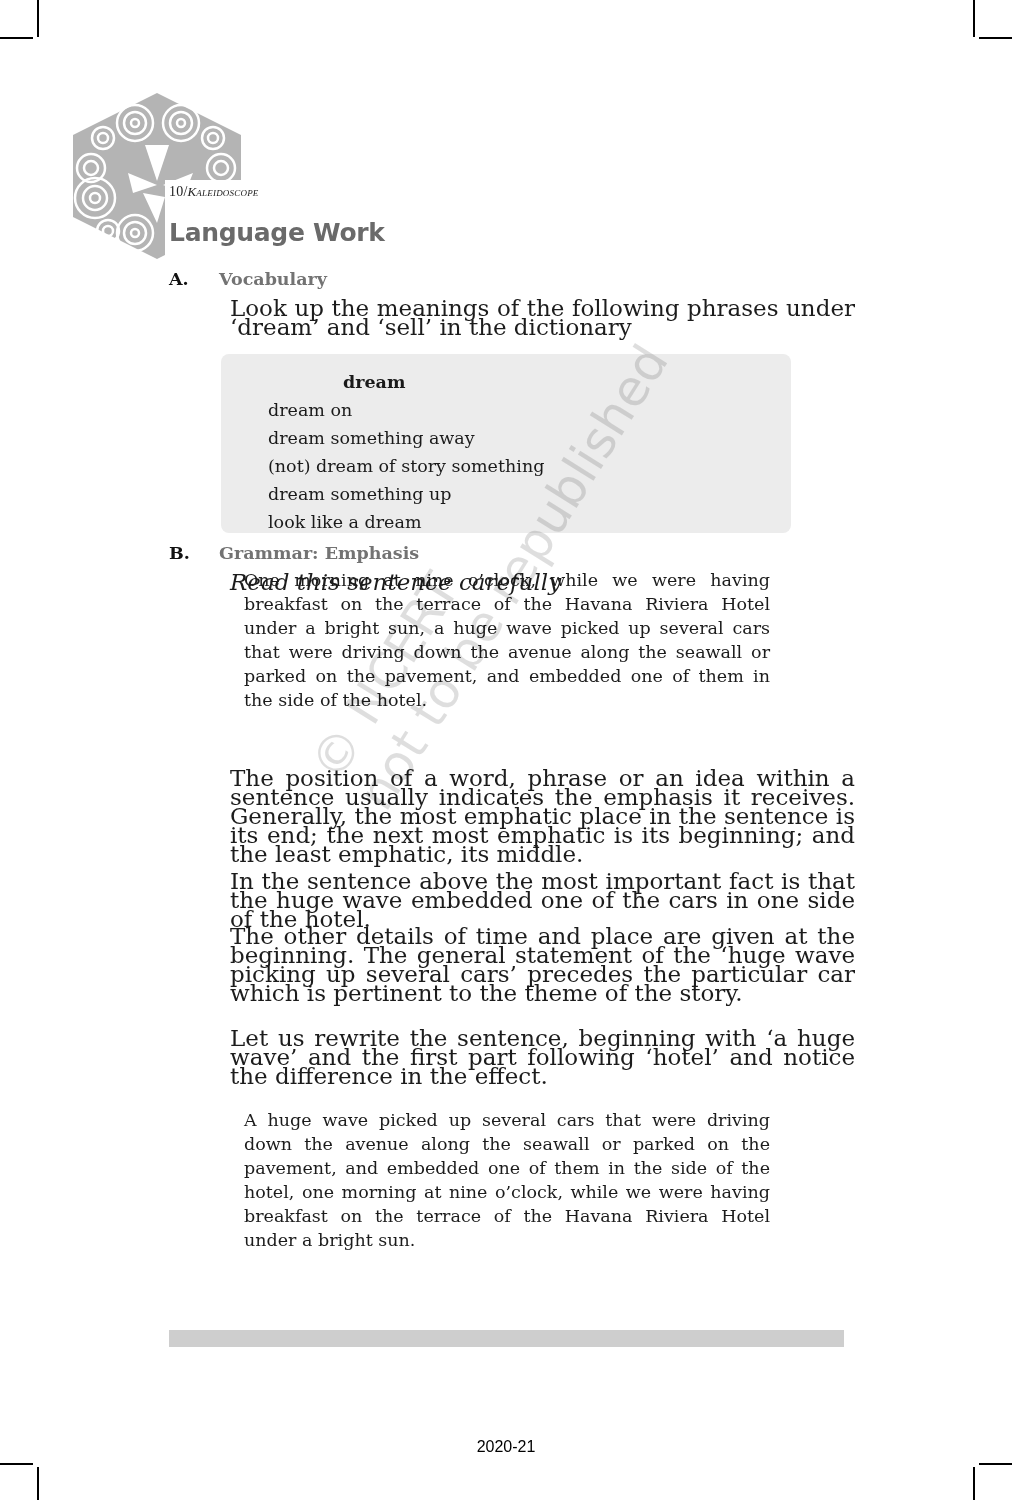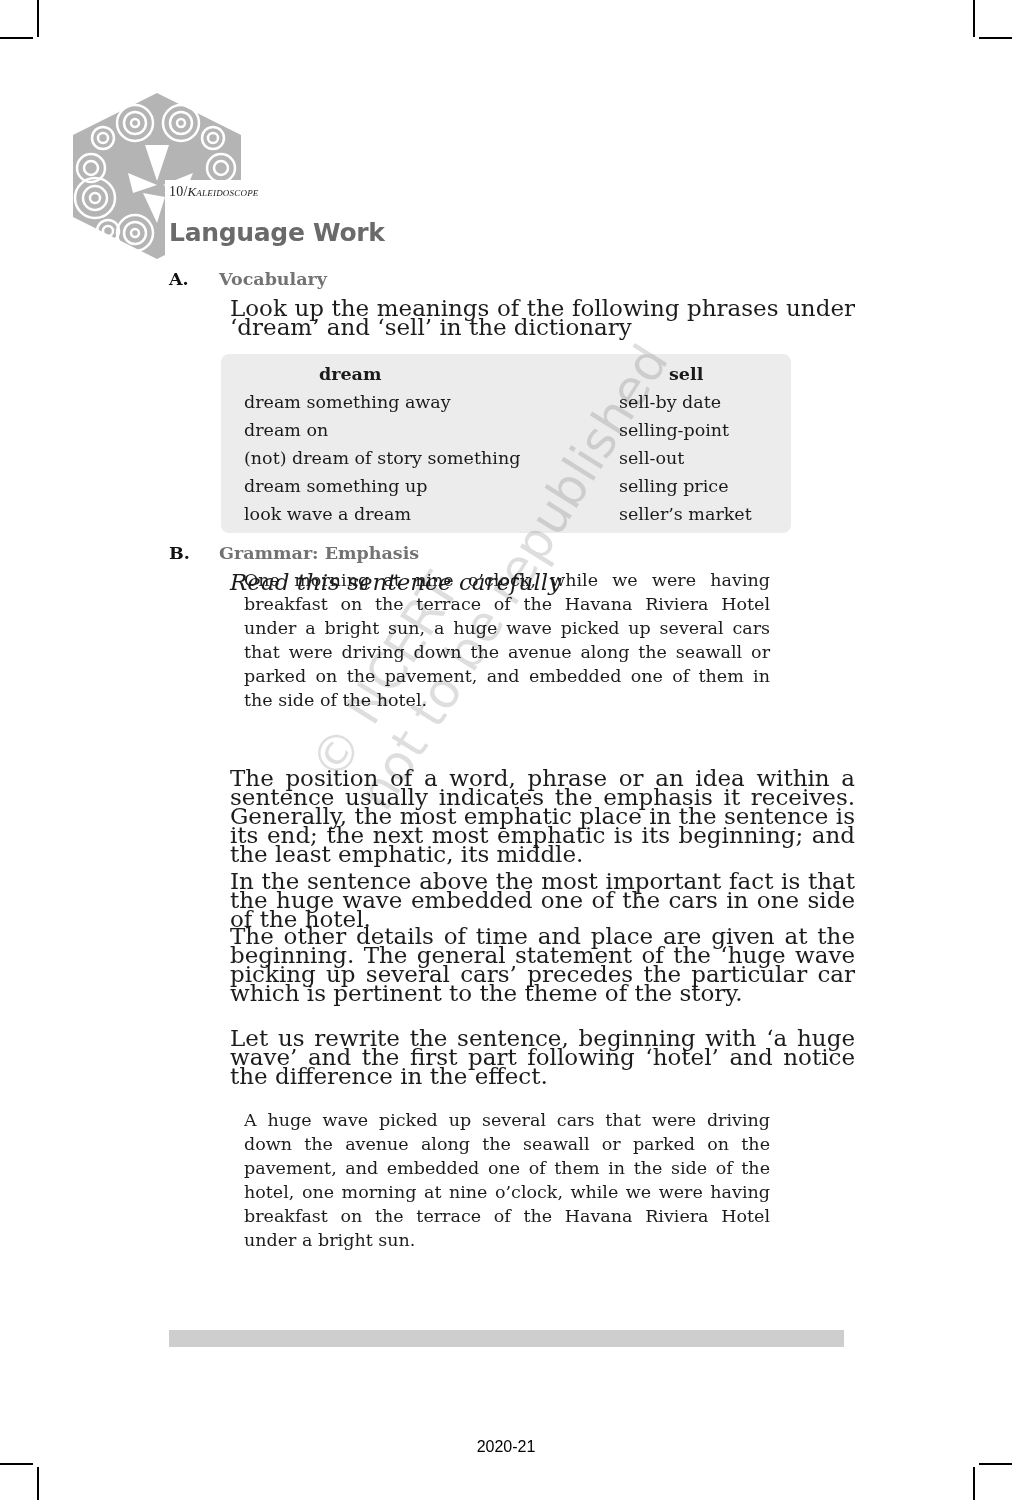--- a/index.html
+++ b/index.html
@@ -15,21 +15,21 @@
                    font-weight: bold; font-size: 25px; color: #6a6a6a; letter-spacing: -0.3px; }
   .sec-label { position: absolute; left: 169px; font-weight: bold; font-size: 17.5px; color: #111; }
   .sec-heading { position: absolute; left: 219px; font-weight: bold; font-size: 17.5px; color: #737373; }
   .para { position: absolute; left: 230px; width: 625px; font-size: 23px; line-height: 19px;
           text-align: justify; color: #1c1c1c; }
   .para.italic { font-style: italic; }
   .quote { position: absolute; left: 244px; width: 526px; font-size: 17.5px; line-height: 24px;
            text-align: justify; color: #1c1c1c; }
   .vocab-box { position: absolute; left: 221px; top: 354px; width: 570px; height: 179px;
                background: #ececec; border-radius: 8px; }
-  .vocab-col { position: absolute; top: 6px; font-size: 17.5px; line-height: 28px; }
+  .vocab-col { position: absolute; top: 14px; font-size: 17.5px; line-height: 28px; margin-left: 24px; }
   .vocab-col .head { font-weight: bold; }
   .col-dream { left: 23px; }
   .col-dream .head { padding-left: 75px; }
   .col-sell { left: 398px; }
   .col-sell .head { padding-left: 50px; }
   .footer-bar { position: absolute; left: 169px; top: 1330px; width: 675px; height: 17px; background: #cecece; }
   .year { position: absolute; left: 0; width: 1012px; top: 1438px; text-align: center;
           font-family: "Liberation Sans", sans-serif; font-size: 16px; color: #000000; }
   .watermark { position: absolute; left: 300px; top: 760px; transform: rotate(-58deg);
                transform-origin: left top; font-family: "DejaVu Sans", sans-serif; color: rgba(0,0,0,0.13);
@@ -88,33 +88,25 @@
 
 <div class="section-title">Language Work</div>
 
 <div class="sec-label" style="top:269px;">A.</div>
 <div class="sec-heading" style="top:269px;">Vocabulary</div>
 <div class="para" style="top:299px;">Look up the meanings of the following phrases under ‘dream’ and ‘sell’ in the dictionary</div>
 
 <div class="vocab-box">
   <div class="vocab-col col-dream">
     <div class="head">dream</div>
+    <div>dream on</div>
     <div>dream something away</div>
-    <div>dream on</div>
     <div>(not) dream of story something</div>
     <div>dream something up</div>
-    <div>look wave a dream</div>
-  </div>
-  <div class="vocab-col col-sell">
-    <div class="head">sell</div>
-    <div>sell-by date</div>
-    <div>selling-point</div>
-    <div>sell-out</div>
-    <div>selling price</div>
-    <div>seller’s market</div>
+    <div>look like a dream</div>
   </div>
 </div>
 
 <div class="sec-label" style="top:543px;">B.</div>
 <div class="sec-heading" style="top:543px;">Grammar: Emphasis</div>
 <div class="para italic" style="top:573px;">Read this sentence carefully</div>
 
 <div class="quote" style="top:568px;">One morning at nine o’clock, while we were having breakfast on the terrace of the Havana Riviera Hotel under a bright sun, a huge wave picked up several cars that were driving down the avenue along the seawall or parked on the pavement, and embedded one of them in the side of the hotel.</div>
 
 <div class="para" style="top:769px;">The position of a word, phrase or an idea within a sentence usually indicates the emphasis it receives. Generally, the most emphatic place in the sentence is its end; the next most emphatic is its beginning; and the least emphatic, its middle.</div>

